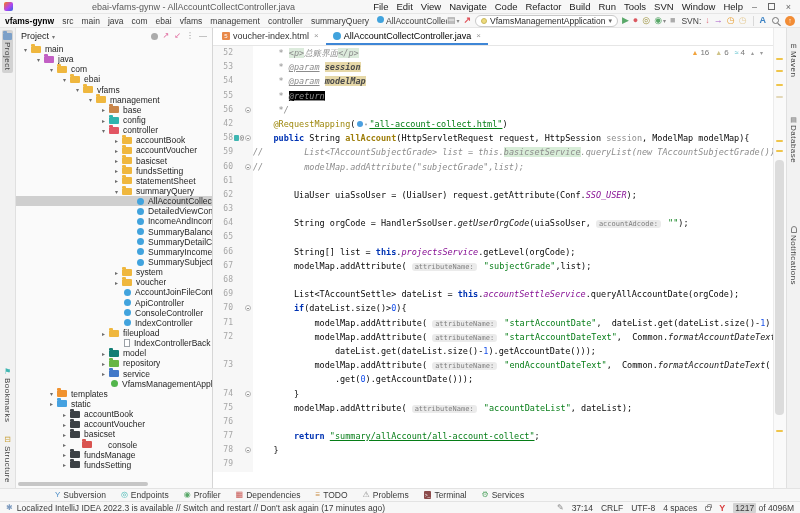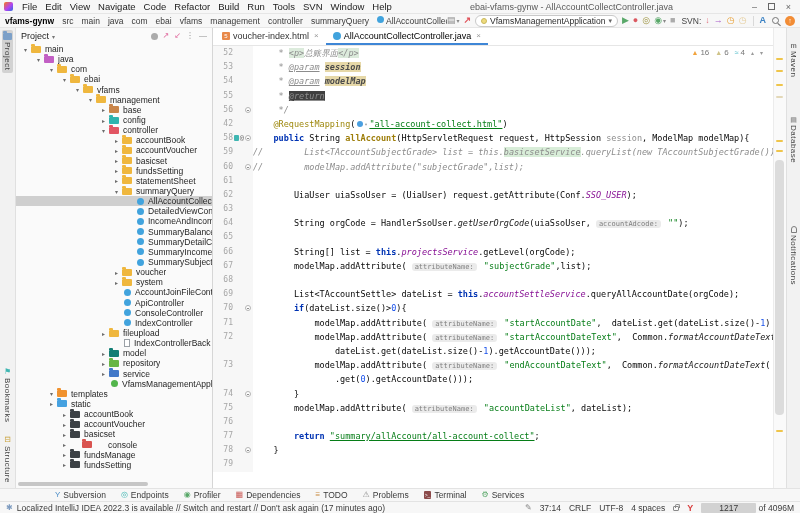--- a/index.html
+++ b/index.html
@@ -84,21 +84,21 @@
   .ctext{white-space:pre;overflow:hidden;flex:1}
   .sg-p{color:#080808}
   .sg-k{color:#0033B3;font-weight:bold}
   .sg-s{color:#067D17}
   .sg-su{color:#067D17;text-decoration:underline}
   .sg-n2{color:#1750EB}
   .sg-c{color:#8C8C8C;font-style:italic}
   .sg-chl{color:#8C8C8C;font-style:italic;background:#D8EDD8}
   .sg-dc{color:#8C8C8C;font-style:italic}
   .sg-dt{color:#8C8C8C;font-style:italic;text-decoration:underline}
-  .sg-dth{color:#8C8C8C;font-style:italic;text-decoration:underline;background:#404040}
+  .sg-dth{color:#8C8C8C;font-style:italic;text-decoration:underline;background:#000000}
   .sg-dv{color:#4A4A4A;font-weight:bold;font-style:italic;background:#E6D8A8}
   .sg-htag{color:#8C8C8C;font-style:italic;background:#DCEBDC}
   .sg-cn{color:#8C8C8C;font-style:italic}
   .sg-ann{color:#9E880D}
   .sg-f{color:#871094;font-style:italic}
   .sg-m{color:#9E7E0A;font-weight:bold}
   .sg-sm{color:#1A1A1A;font-style:italic}
   .sg-pg{color:#8C8C8C}
   .sg-inlay{background:#EBEBEB;color:#7E7E7E;border-radius:3px;padding:0 3px;font-size:7px;margin-right:2px;font-style:normal}
   .url-inlay{display:inline-flex;align-items:center;gap:1px;margin:0 2px;vertical-align:middle}
@@ -126,42 +126,42 @@
   .term-ic{background:#8B4A4A;color:#FFF;font-size:5px;padding:0 1px;border-radius:1px;height:8px;display:inline-flex;align-items:center}
   
   #statusbar{position:absolute;bottom:0;left:0;right:0;height:12px;display:flex;align-items:center;background:#F7F7F7;border-top:1px solid #E3E3E3;padding:0 6px;font-size:8.5px;color:#3A3A3A}
   #status-left{display:flex;gap:4px;align-items:center;white-space:nowrap;overflow:hidden}
   .sb-plug{color:#7E9CC0;font-size:8px}
   #status-right{margin-left:auto;display:flex;gap:8px;align-items:center;white-space:nowrap}
   .sb-ic{color:#8A8A8A;font-size:8px}
   .lock-ic{width:6px;height:5px;border:1px solid #8A8A8A;border-radius:1px;position:relative;margin-top:2px}
   .lock-ic::before{content:'';position:absolute;top:-3px;left:1px;width:3px;height:3px;border:1px solid #8A8A8A;border-bottom:none;border-radius:2px 2px 0 0}
   .yt{color:#D93E3E;font-weight:bold;font-size:9px}
-  .mem-used{background:#D2D2D2;padding:0 18px;border-radius:1px}
+  .mem-used{background:#D2D2D2;padding:0 2px;border-radius:1px}
 </style>
 </head>
 <body>
 
 <div id="titlebar">
   <span class="logo"></span>
+  <div id="wtitle">ebai-vfams-gynw - AllAccountCollectController.java</div>
   <div id="menu-bar">
       <span class="mi">File</span>
       <span class="mi">Edit</span>
       <span class="mi">View</span>
       <span class="mi">Navigate</span>
       <span class="mi">Code</span>
       <span class="mi">Refactor</span>
       <span class="mi">Build</span>
       <span class="mi">Run</span>
       <span class="mi">Tools</span>
       <span class="mi">SVN</span>
       <span class="mi">Window</span>
       <span class="mi">Help</span>
     </div>
-  <div id="wtitle">ebai-vfams-gynw - AllAccountCollectController.java</div>
   <div class="wctrls">
     <span class="wc">–</span>
     <span class="wc"><span class="wc-max"></span></span>
     <span class="wc">×</span>
   </div>
 </div>
 
 <div id="navbar">
   <div id="crumbs">
       <span class="crumb crumb-root">
@@ -367,26 +367,26 @@
           <span class="tlabel">SummaryIncomeAndExper</span>
         </div>
         <div class="trow" style="padding-left: 108px;">
           <span class="chev"></span>
           <span class="t-class"></span>
           <span class="tlabel">SummarySubjectBalanceC</span>
         </div>
         <div class="trow" style="padding-left: 95px;">
           <span class="chev">▸</span>
           <span class="t-folder" style="background-color: rgb(239, 183, 62);"></span>
+          <span class="tlabel">system</span>
+        </div>
+        <div class="trow" style="padding-left: 95px;">
+          <span class="chev">▸</span>
+          <span class="t-folder" style="background-color: rgb(239, 183, 62);"></span>
           <span class="tlabel">voucher</span>
-        </div>
-        <div class="trow" style="padding-left: 95px;">
-          <span class="chev">▸</span>
-          <span class="t-folder" style="background-color: rgb(239, 183, 62);"></span>
-          <span class="tlabel">system</span>
         </div>
         <div class="trow" style="padding-left: 95px;">
           <span class="chev"></span>
           <span class="t-class"></span>
           <span class="tlabel">AccountJoinFileController</span>
         </div>
         <div class="trow" style="padding-left: 95px;">
           <span class="chev"></span>
           <span class="t-class"></span>
           <span class="tlabel">ApiController</span>

